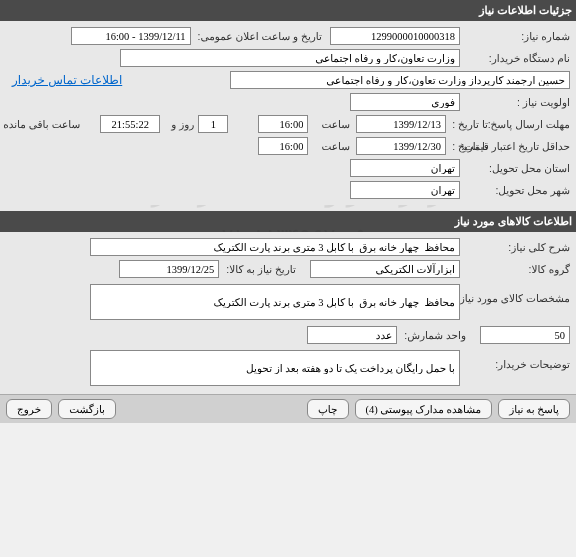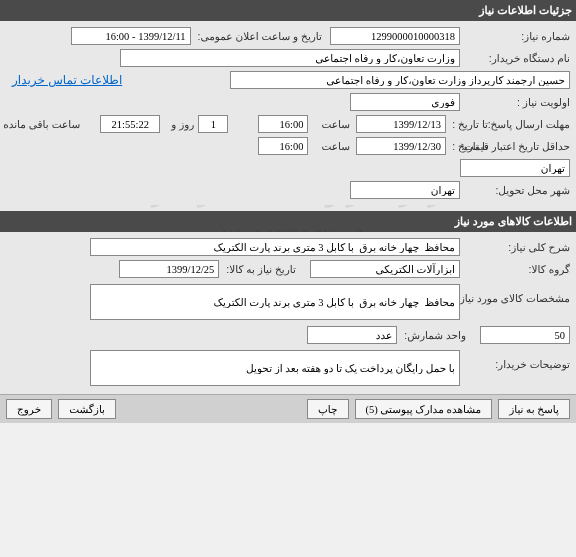--- a/index.html
+++ b/index.html
@@ -88,21 +88,21 @@
   gap: 6px;
   border-top: 1px solid #aaa;
 }
 .btn {
   background: #f5f5f5;
   border: 1px solid #888;
   padding: 3px 10px;
   font-family: Tahoma;
   font-size: 10.5px;
   cursor: pointer;
-  border-radius: 0;
+  border-radius: 6px;
 }
 .spacer {
   flex: 1;
 }
 .gap-row {
   height: 6px;
   background: #e8e8e8;
 }
 </style>
 </head>
@@ -152,20 +152,21 @@
 
   <div class="row">
     <span class="label" style="width:82px">حداقل تاریخ اعتبار قیمت:</span>
     <span class="label" style="width:42px">تا تاریخ :</span>
     <input type="text" style="width: 90px;" value="1399/12/30">
     <span class="label" style="margin:0 6px">ساعت</span>
     <input type="text" style="width: 50px;" value="16:00">
   </div>
 
   <div class="row">
+    <span class="label label-main">استان محل تحویل:</span>
     <input type="text" style="width: 110px;" value="تهران">
   </div>
 
   <div class="row">
     <span class="label label-main">شهر محل تحویل:</span>
     <input type="text" style="width: 110px;" value="تهران">
   </div>
 
 </div>
 
@@ -199,18 +200,18 @@
 
   <div class="row" style="align-items:flex-start;padding-top:4px;padding-bottom:4px">
     <span class="label label-main" style="padding-top:8px">توضیحات خریدار:</span>
     <input type="text" style="width: 370px; height: 36px;" value="با حمل رایگان پرداخت یک تا دو هفته بعد از تحویل">
   </div>
 
 </div>
 
 <div class="btn-bar">
   <button class="btn">پاسخ به نیاز</button>
-  <button class="btn">مشاهده مدارک پیوستی (5)</button>
+  <button class="btn">مشاهده مدارک پیوستی (4)</button>
   <button class="btn">چاپ</button>
   <div class="spacer"></div>
   <button class="btn">بازگشت</button>
   <button class="btn">خروج</button>
 </div>
 
 </body></html>

